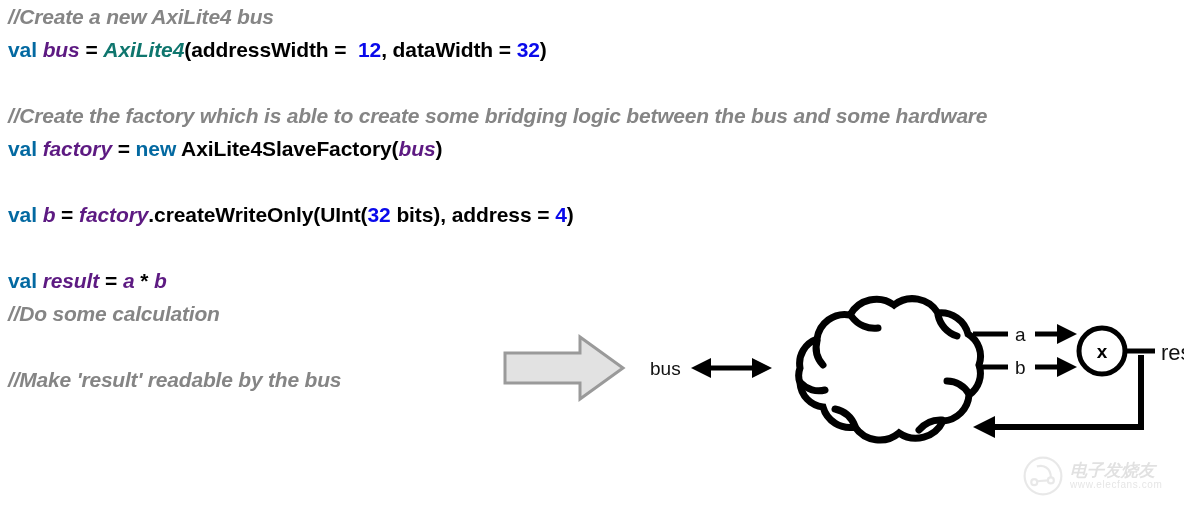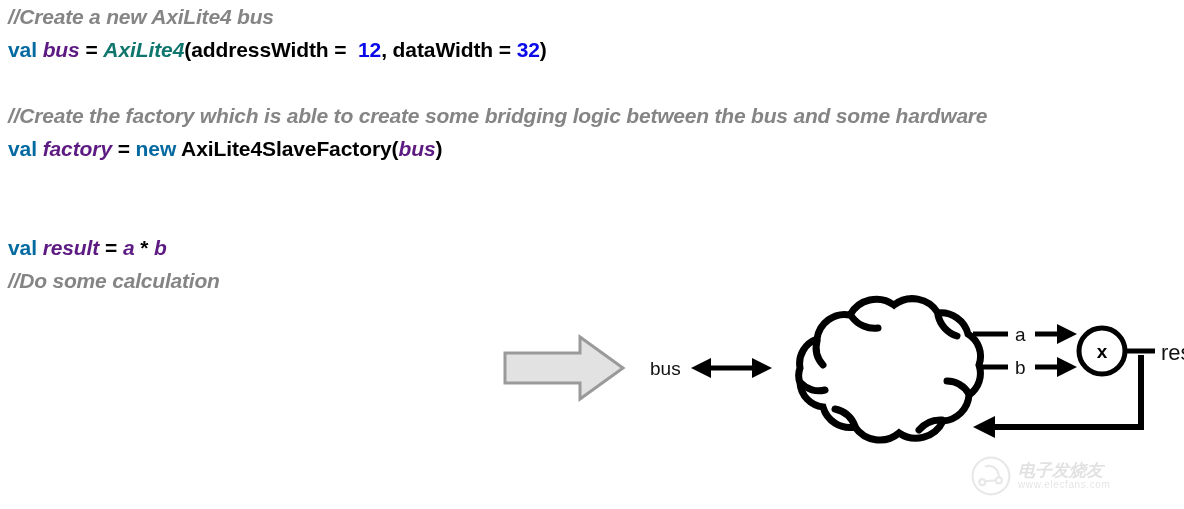--- a/index.html
+++ b/index.html
@@ -84,21 +84,21 @@
   .mult-x {
     font-family: "Liberation Sans", sans-serif;
     font-size: 19px;
     font-weight: bold;
     fill: #000000;
   }
 
   
   #watermark {
     position: absolute;
-    left: 970px;
+    left: 1022px;
     top: 448px;
     width: 160px;
     height: 56px;
     opacity: 0.22;
     display: flex;
     align-items: center;
     gap: 6px;
     pointer-events: none;
   }
   #watermark .wm-logo {
@@ -146,32 +146,38 @@
 
     <div class="code-line">
       <span class="comment">//Create the factory which is able to create some bridging logic between the bus and some hardware</span>
     </div>
     <div class="code-line">
       <span class="code"><span class="kw">val </span><span class="ident">factory</span><span class="plain"> = </span><span class="kw">new</span><span class="plain"> AxiLite4SlaveFactory(</span><span class="ident">bus</span><span class="plain">)</span></span>
     </div>
 
     <div class="spacer-row"></div>
 
+    <div class="code-line">
+      <span class="code"><span class="kw">val </span><span class="ident">b</span><span class="plain"> = </span><span class="ident">factory</span><span class="plain">.createWriteOnly(UInt(</span><span class="num">32</span><span class="plain"> bits), address = </span><span class="num">4</span><span class="plain">)</span></span>
+    </div>
 
     <div class="spacer-row"></div>
 
     <div class="code-line">
       <span class="code"><span class="kw">val </span><span class="ident">result</span><span class="plain"> = </span><span class="ident">a</span><span class="plain"> * </span><span class="ident">b</span></span>
     </div>
     <div class="code-line">
       <span class="comment">//Do some calculation</span>
     </div>
 
     <div class="spacer-row"></div>
 
+    <div class="code-line">
+      <span class="comment">//Make 'result' readable by the bus</span>
+    </div>
 
   </div>
 
   <div id="diagram">
     <svg width="689" height="190" viewBox="0 0 689 190" xmlns="http://www.w3.org/2000/svg">
 
       <g>
         <path d="M 10 58 L 85 58 L 85 42 L 128 73 L 85 104 L 85 88 L 10 88 Z" fill="#e2e2e2" stroke="#9a9a9a" stroke-width="3" stroke-linejoin="miter"></path>
       </g>
 

